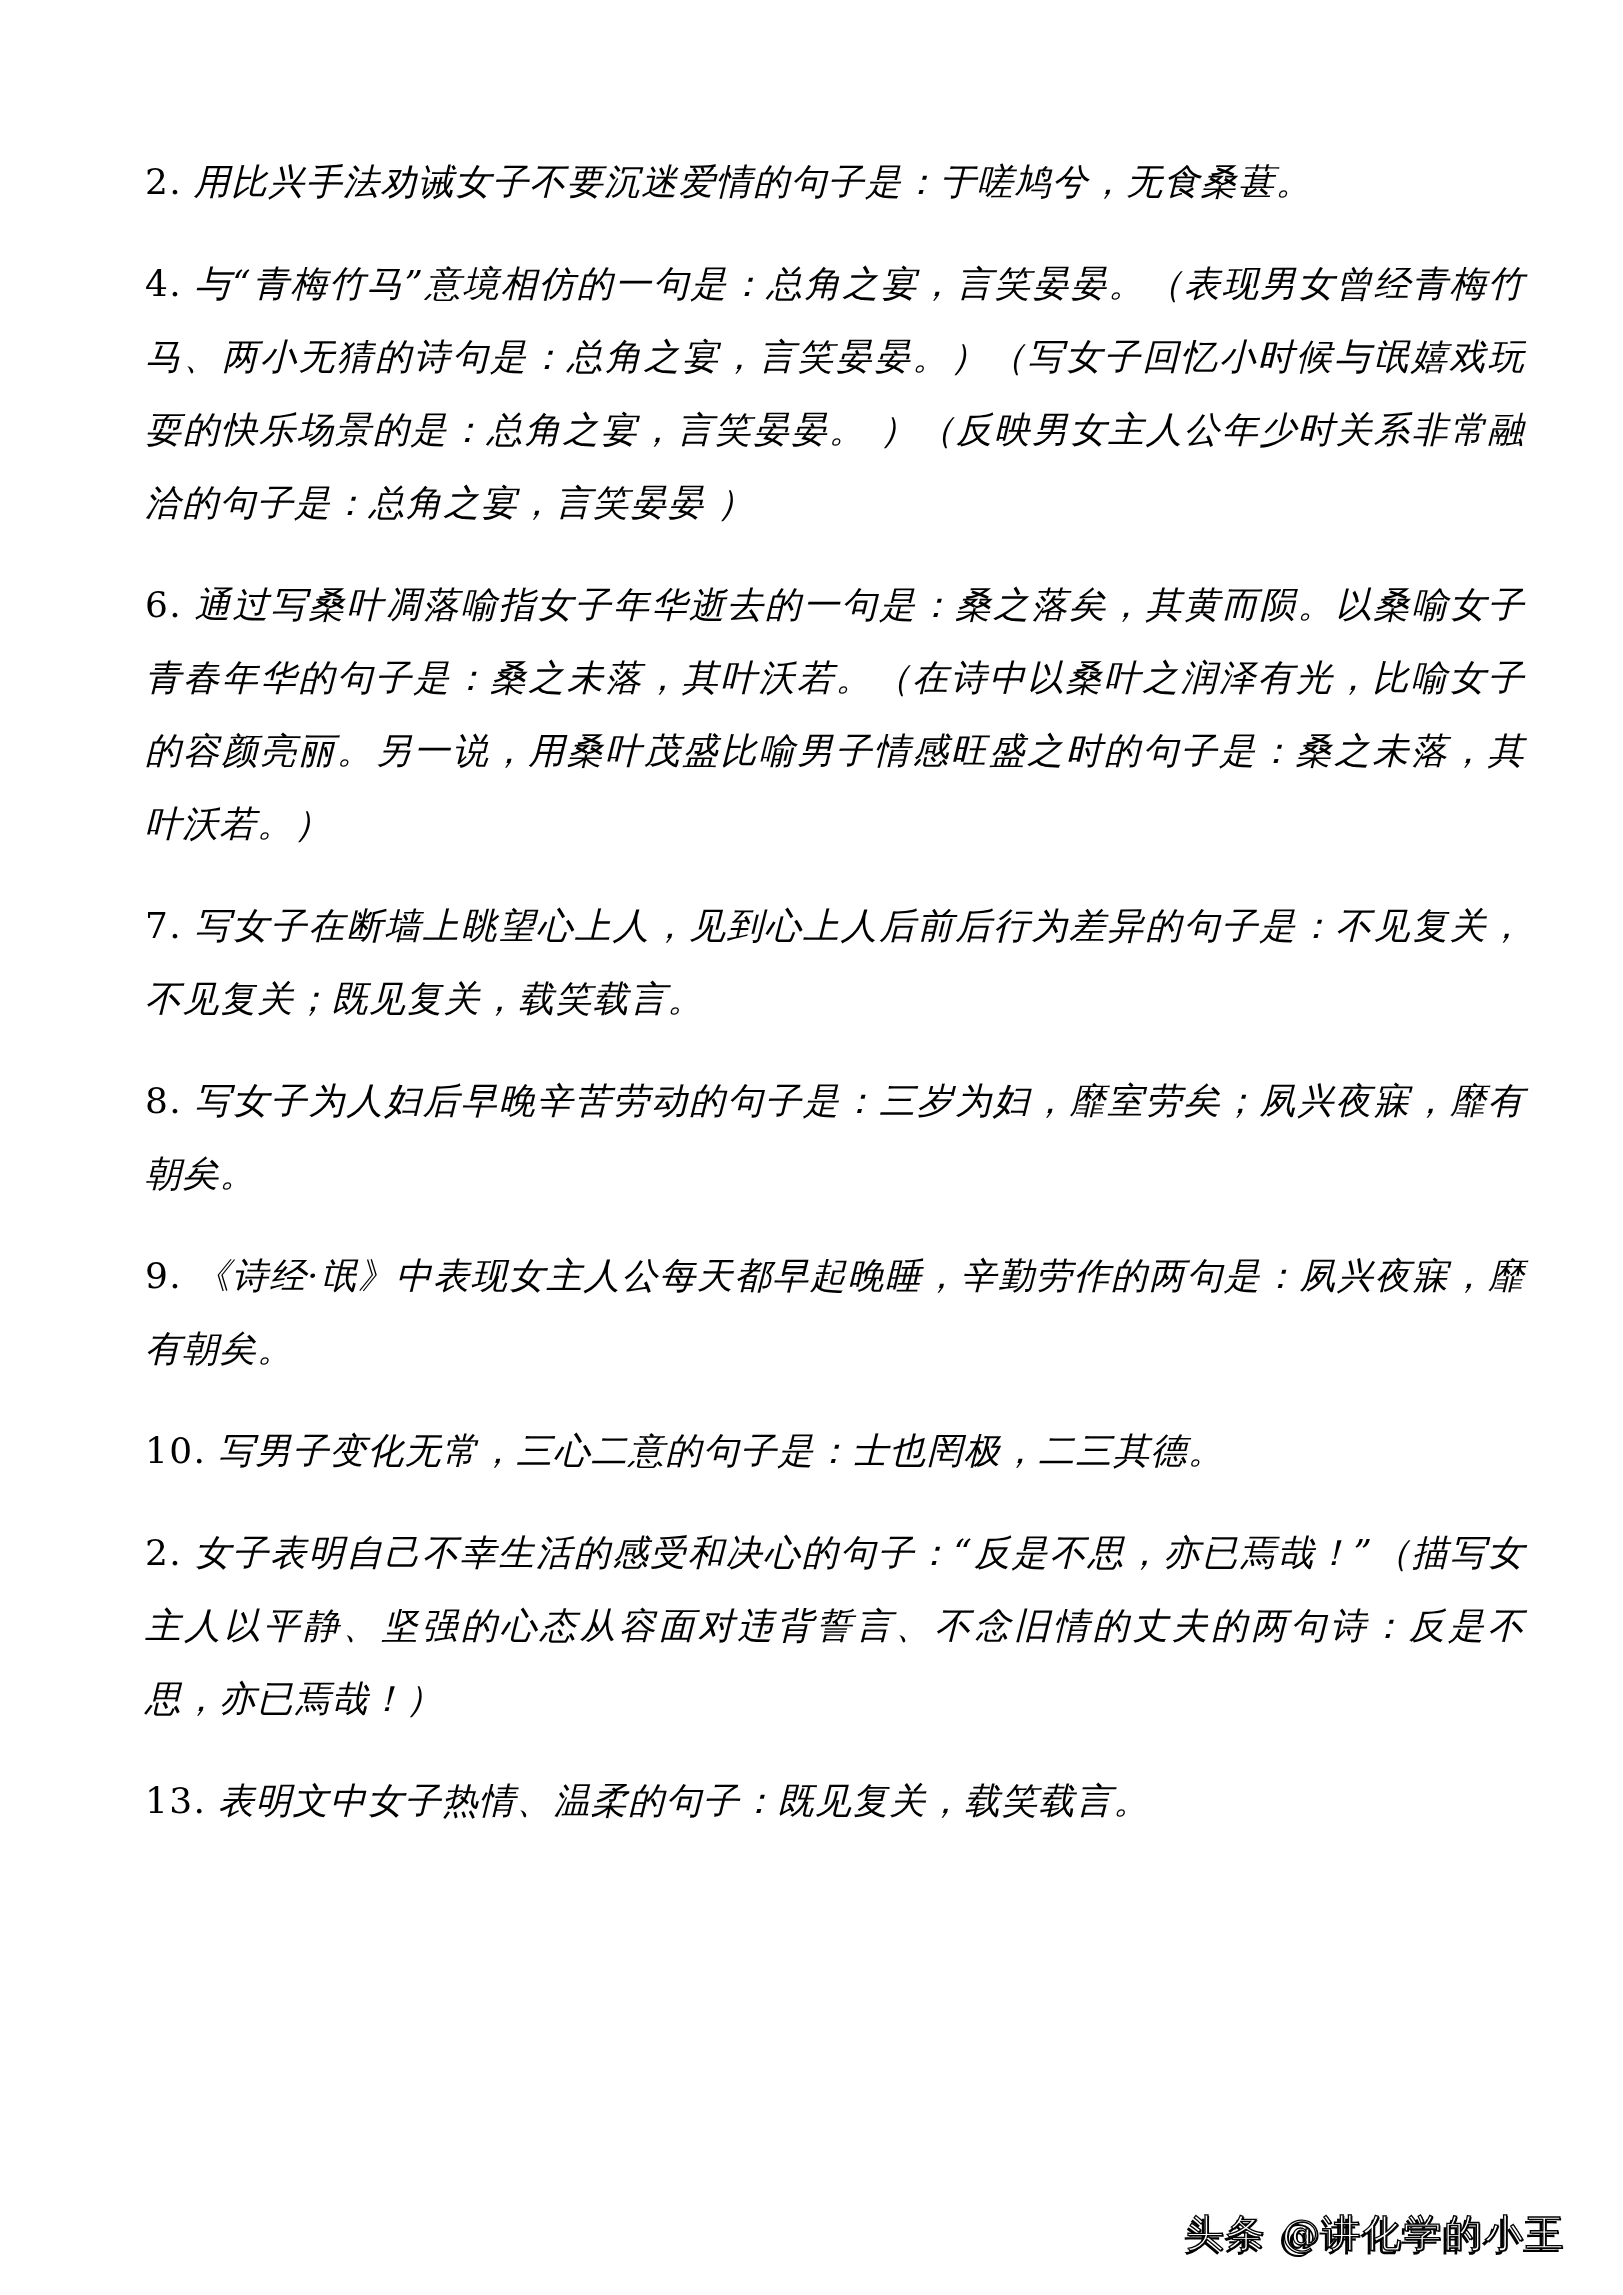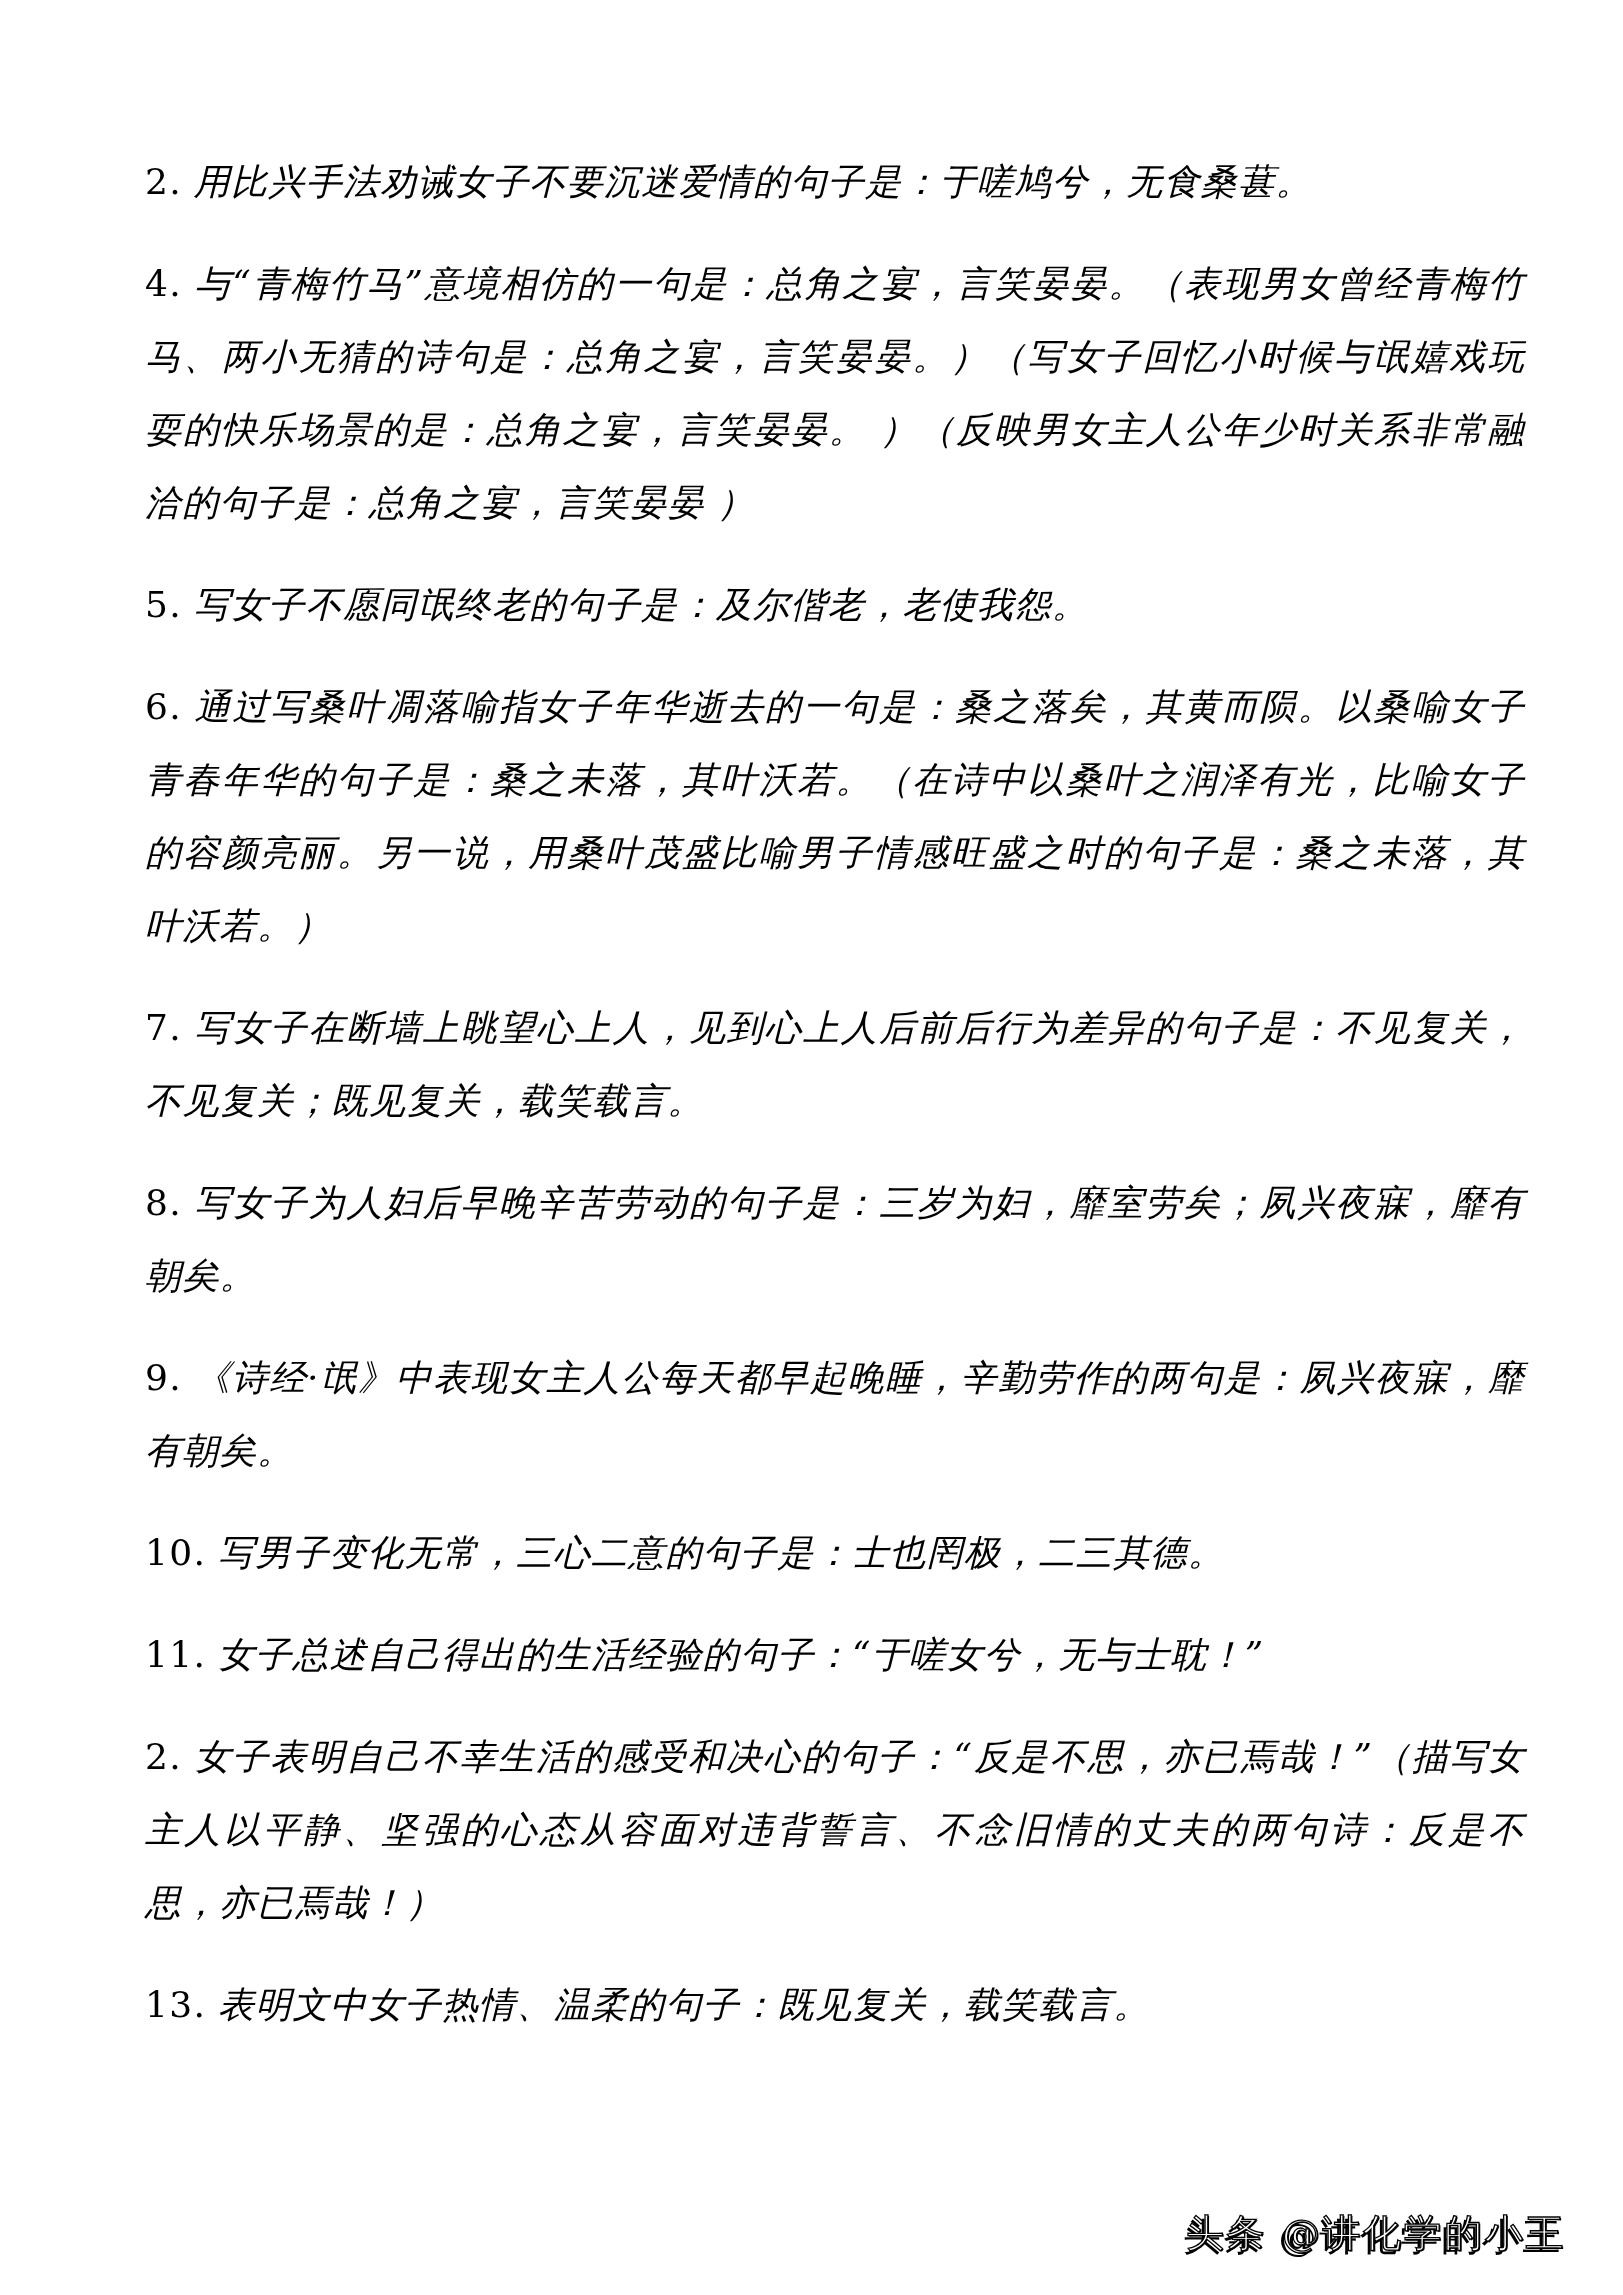--- a/index.html
+++ b/index.html
@@ -59,33 +59,31 @@
 </head>
 <body>
 
 <div class="page">
   <div class="doc" id="doc">
   <p class="item"><span class="num">2.</span><span class="txt">用比兴手法劝诫女子不要沉迷爱情的句子是：于嗟鸠兮，无食桑葚。</span></p>
 
 
   <p class="item"><span class="num">4.</span><span class="txt">与“青梅竹马”意境相仿的一句是：总角之宴，言笑晏晏。（表现男女曾经青梅竹马、两小无猜的诗句是：总角之宴，言笑晏晏。）（写女子回忆小时候与氓嬉戏玩耍的快乐场景的是：总角之宴，言笑晏晏。 ）（反映男女主人公年少时关系非常融洽的句子是：总角之宴，言笑晏晏 ）</span></p>
 
-  <p class="item"><span class="num">5.</span><span class="txt">写女子不愿同氓终老的句子是：及尔偕老，老使我怨。</span></p>
 
   <p class="item"><span class="num">6.</span><span class="txt">通过写桑叶凋落喻指女子年华逝去的一句是：桑之落矣，其黄而陨。以桑喻女子青春年华的句子是：桑之未落，其叶沃若。（在诗中以桑叶之润泽有光，比喻女子的容颜亮丽。另一说，用桑叶茂盛比喻男子情感旺盛之时的句子是：桑之未落，其叶沃若。）</span></p>
 
   <p class="item"><span class="num">7.</span><span class="txt">写女子在断墙上眺望心上人，见到心上人后前后行为差异的句子是：不见复关，不见复关；既见复关，载笑载言。</span></p>
 
   <p class="item"><span class="num">8.</span><span class="txt">写女子为人妇后早晚辛苦劳动的句子是：三岁为妇，靡室劳矣；夙兴夜寐，靡有朝矣。</span></p>
 
   <p class="item"><span class="num">9.</span><span class="txt">《诗经·氓》中表现女主人公每天都早起晚睡，辛勤劳作的两句是：夙兴夜寐，靡有朝矣。</span></p>
 
   <p class="item"><span class="num">10.</span><span class="txt">写男子变化无常，三心二意的句子是：士也罔极，二三其德。</span></p>
 
-  <p class="item"><span class="num">11.</span><span class="txt">女子总述自己得出的生活经验的句子：“于嗟女兮，无与士耽！”</span></p>
 
   <p class="item"><span class="num">2.</span><span class="txt">女子表明自己不幸生活的感受和决心的句子：“反是不思，亦已焉哉！”（描写女主人以平静、坚强的心态从容面对违背誓言、不念旧情的丈夫的两句诗：反是不思，亦已焉哉！）</span></p>
 
   <p class="item"><span class="num">13.</span><span class="txt">表明文中女子热情、温柔的句子：既见复关，载笑载言。</span></p>
 </div>
   <div class="watermark">头条 @讲化学的小王</div>
 </div>
 
 
 </body></html>

